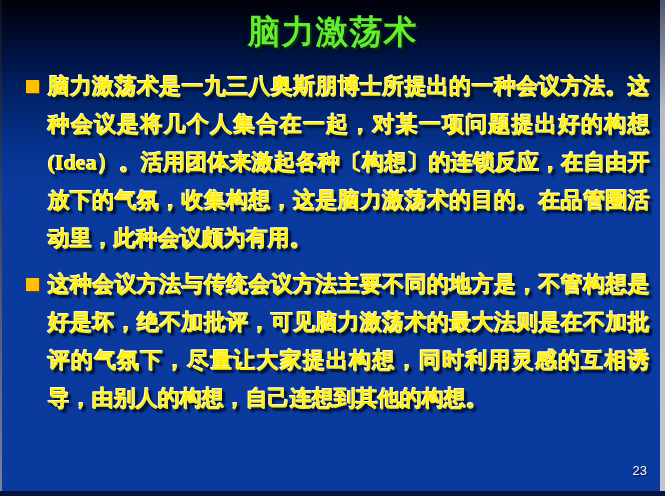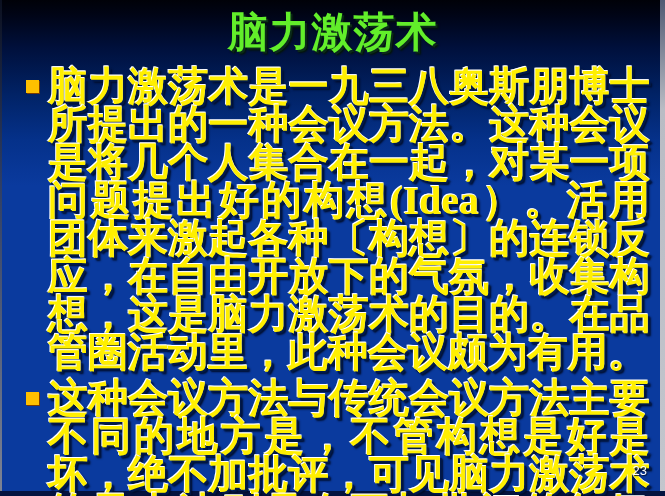--- a/index.html
+++ b/index.html
@@ -49,21 +49,21 @@
     width: 2px; height: 496px;
     background: linear-gradient(to bottom, #0b1020 0%, #2c3c63 35%, #7e8494 100%);
   }
 
   #title {
     position: absolute;
     left: 0;
     top: 6px;
     width: 665px;
     text-align: center;
-    font-size: 41px;
+    font-size: 33px;
     line-height: 52px;
     font-weight: 700;
     color: #62ee2a;
     text-shadow: 2px 2px 0 #0b2a1a, 3px 3px 2px #041505;
     letter-spacing: 1px;
     white-space: nowrap;
   }
 
   #body {
     position: absolute;
@@ -81,21 +81,21 @@
     position: absolute;
     left: 6px;
     top: 12px;
     width: 13px;
     height: 13px;
     background: #ffc000;
     box-shadow: 1px 1px 0 #7a3a00;
   }
   .para .ptext {
     display: block;
-    font-size: 40px;
+    font-size: 22px;
     line-height: 38px;
     font-weight: 700;
     color: #ffef00;
     text-shadow:
        -1px -1px 0 #ffffff,
         0px -1px 0 #f2f2f2,
         2px 2px 1px #001a4d,
         3px 3px 2px #000b24;
     letter-spacing: 0px;
     text-align: justify;

